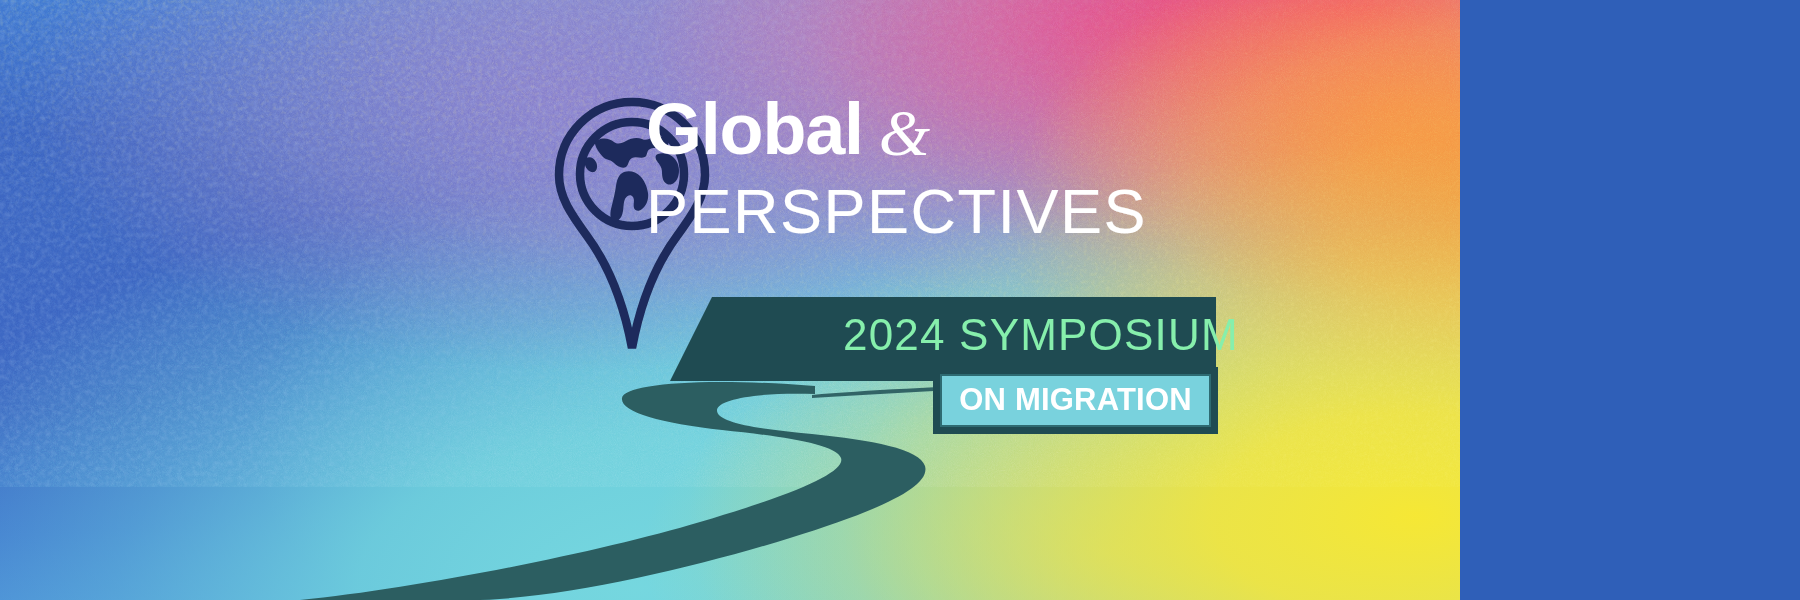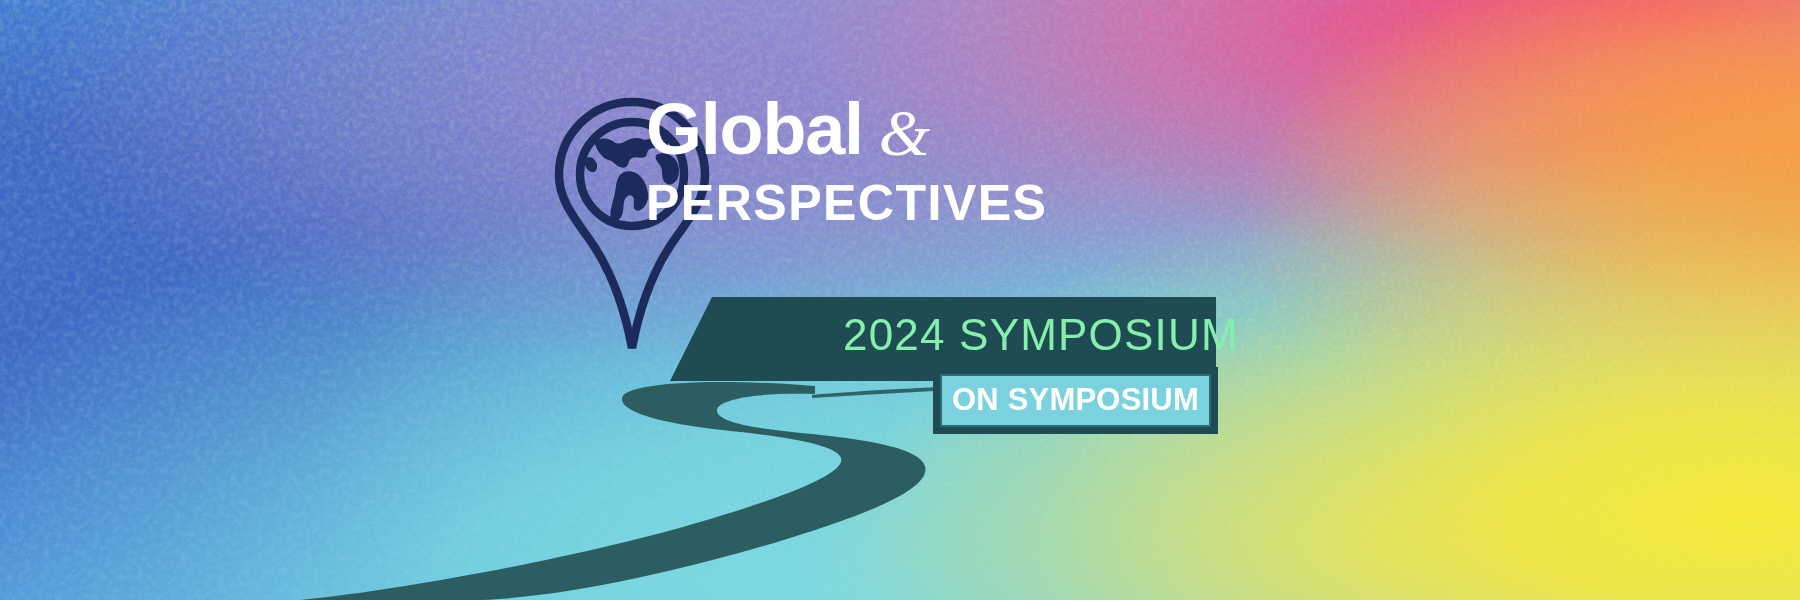--- a/index.html
+++ b/index.html
@@ -5,21 +5,21 @@
   * { margin:0; padding:0; box-sizing:border-box; }
   html, body {
     width:1800px; height:600px;
     overflow:hidden;
     background:#2f5fb8;
     font-family:"Liberation Sans", sans-serif;
   }
 
   #banner {
     position:relative;
-    width:1800px; height:600px;
+    width:1460px; height:600px;
     overflow:hidden;
     isolation:isolate;
     padding-left:8px;
   }
 
   
   .bg-layer { position:absolute; inset:0; }
 
   #bg-base {
     background:
@@ -120,26 +120,27 @@
     font-weight:400;
     font-size:66px;
     margin:0 14px 0 16px;
     letter-spacing:0;
     position:relative;
     top:1px;
   }
 
   .line-2 {
     font-family:"Liberation Sans", sans-serif;
-    font-weight:700;
-    font-size:50px;
+    font-weight:400;
+    font-size:63px;
     line-height:68px;
     color:#ffffff;
     letter-spacing:1.5px;
     white-space:nowrap;
+    margin-top:8px;
     -webkit-text-stroke:0.1px #ffffff;
   }
 
   #symposium-text {
     position:absolute;
     left:843px; top:311px;
     font-family:"Liberation Sans", sans-serif;
     font-weight:300;
     font-size:44px;
     line-height:48px;
@@ -326,17 +327,17 @@
       <span>Global</span>
       <span class="amp">&amp;</span>
     </div>
     <div class="line-2">PERSPECTIVES</div>
   </div>
 
   <div id="symposium-text">2024 SYMPOSIUM</div>
 
   <div id="migration-box">
     <div id="migration-inner">
-      <span id="migration-label">ON SYMPOSIUM</span>
+      <span id="migration-label">ON MIGRATION</span>
     </div>
   </div>
 
 </div>
 
 </body></html>

